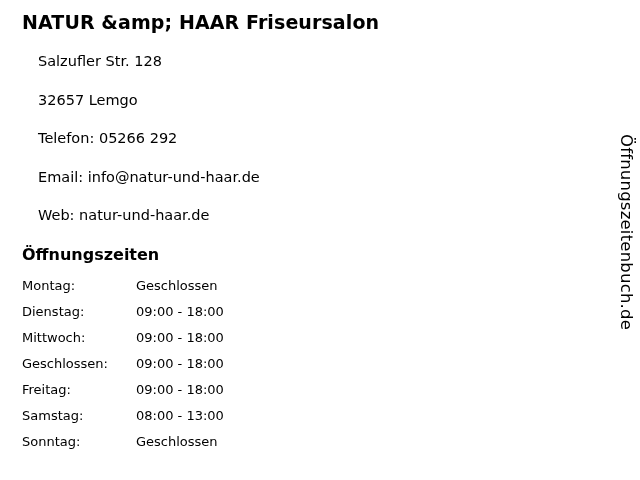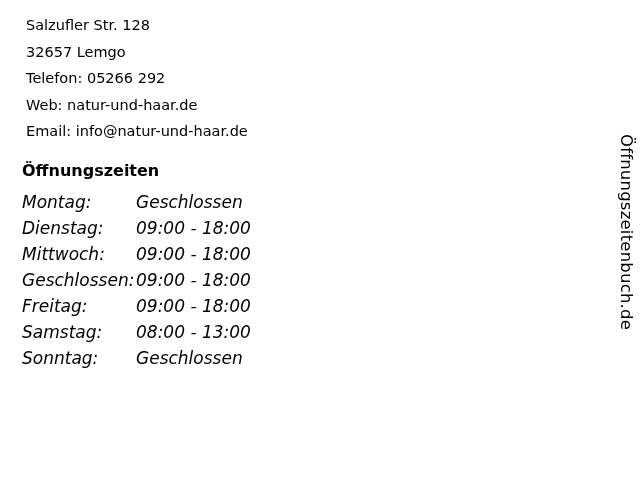--- a/index.html
+++ b/index.html
@@ -27,33 +27,32 @@
     letter-spacing: 0.1px;
     margin: 0 0 16px 0;
     line-height: 24px;
   }
   .address-block {
     margin: 0 0 18px 0;
   }
   .address-line {
     font-size: 14.5px;
     line-height: 22.5px;
-    margin: 4px;
+    margin: 16px;
     white-space: pre;
   }
   .hours-heading {
     font-size: 16px;
     font-weight: bold;
     margin: 16px 0 12px 0;
     line-height: 20px;
   }
   table.hours {
     border-collapse: collapse;
-    font-size: 17px;
-    font-style: italic;
+    font-size: 13px;
   }
   table.hours td {
     padding: 0 0 8px 0;
     line-height: 18px;
     vertical-align: top;
     white-space: nowrap;
   }
   td.day {
     width: 114px;
     padding-right: 6px;
@@ -71,27 +70,28 @@
     text-orientation: mixed;
     letter-spacing: 0.2px;
     white-space: nowrap;
   }
 </style>
 </head>
 <body>
 
 <div class="page">
 
+  <h1 class="biz-title">NATUR &amp;amp; HAAR Friseursalon</h1>
 
   <div class="address-block">
     <p class="address-line">Salzufler Str. 128</p>
     <p class="address-line">32657 Lemgo</p>
     <p class="address-line">Telefon: 05266 292</p>
+    <p class="address-line">Email: info@natur-und-haar.de</p>
     <p class="address-line">Web: natur-und-haar.de</p>
-    <p class="address-line">Email: info@natur-und-haar.de</p>
   </div>
 
   <h2 class="hours-heading">Öffnungszeiten</h2>
 
   <table class="hours">
     <tbody>
       <tr>
         <td class="day">Montag:</td>
         <td class="time">Geschlossen</td>
       </tr>

